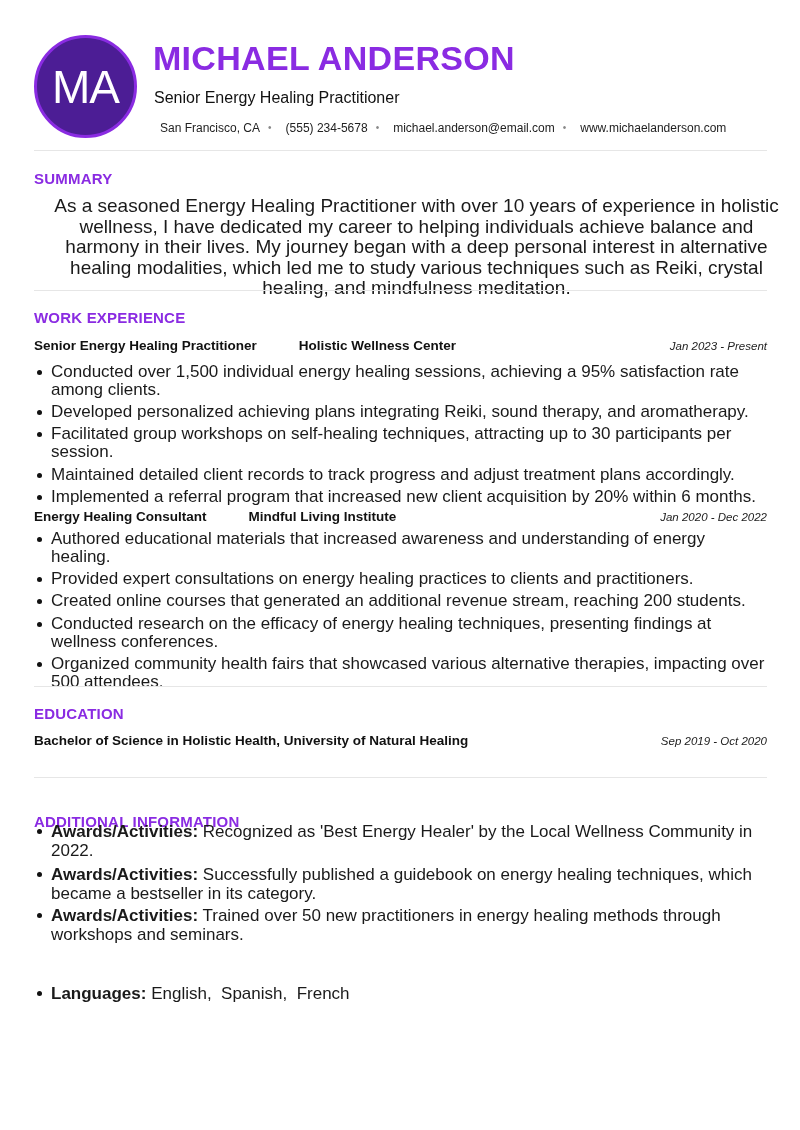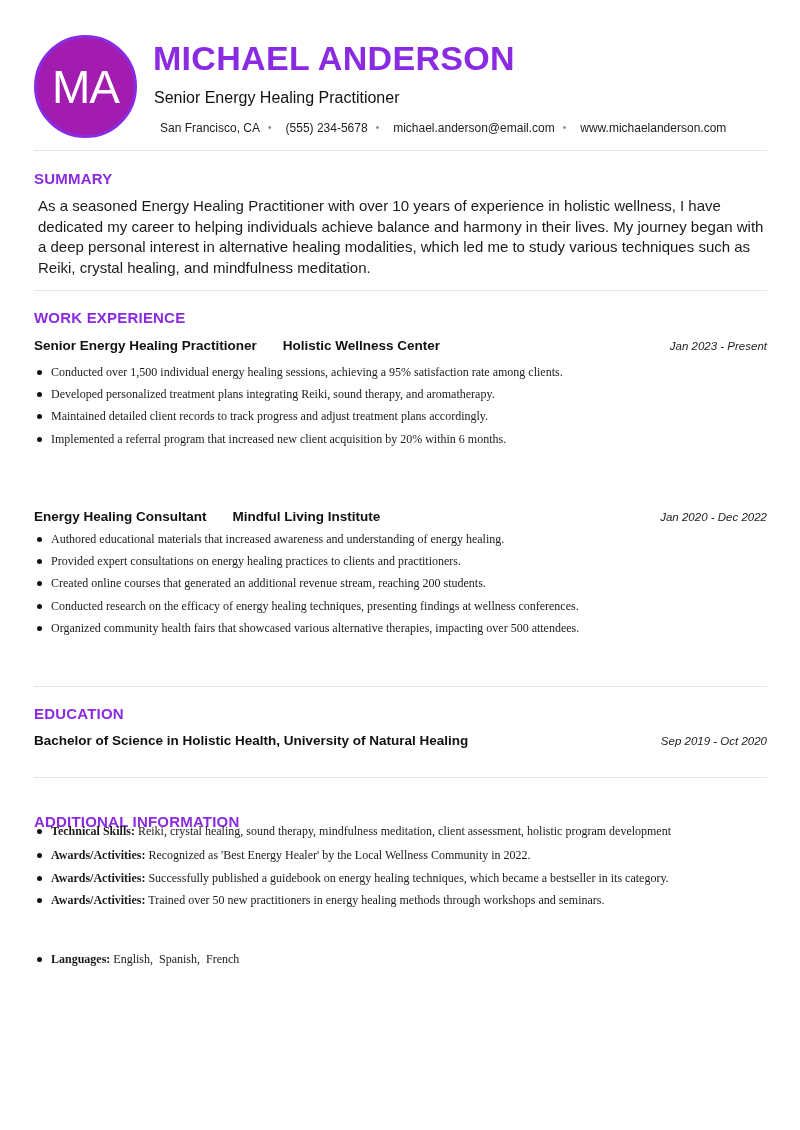--- a/index.html
+++ b/index.html
@@ -10,21 +10,21 @@
       position: relative;
       overflow: hidden;
     }
     .page { position: absolute; left: 34px; top: 0; width: 733px; }
 
     
     .header { position: relative; height: 151px; }
     .avatar {
       position: absolute; left: 0; top: 35px;
       width: 103px; height: 103px; border-radius: 50%;
-      background: #a21caf; border: 3px solid #8a2be2;
+      background: #4c1d95; border: 3px solid #8a2be2;
       display: flex; align-items: center; justify-content: center;
       color: #ffffff; font-size: 46px; font-weight: 400; letter-spacing: -1px;
     }
     .name {
       position: absolute; left: 119px; top: 38px;
       font-size: 34px; font-weight: 700; color: #8a2be2; letter-spacing: 0.3px;
       line-height: 40px; white-space: nowrap;
     }
     .job-title {
       position: absolute; left: 120px; top: 88px;
@@ -37,36 +37,36 @@
     }
     .contacts .sep { color: #888; margin: 0 14px 0 8px; font-size: 10px; }
     .divider { position: absolute; left: 0; width: 733px; height: 1px; background: #e6e6e6; }
 
     .section-title {
       position: absolute; left: 0;
       font-size: 15px; font-weight: 700; color: #8a2be2; letter-spacing: 0.2px;
       white-space: nowrap;
     }
     .para {
-      position: absolute; left: 4px; width: 733px;
-      font-size: 15px; line-height: 20.5px; color: #1a1a1a;
+      position: absolute; left: 16px; width: 733px;
+      font-size: 19px; line-height: 20.5px; color: #1a1a1a; text-align: center;
     }
     .job-head {
       position: absolute; left: 0; width: 733px;
       display: flex; justify-content: space-between; align-items: baseline;
     }
     .job-head .role { font-size: 13.5px; font-weight: 700; color: #111; white-space: nowrap; }
-    .job-head .role .org { margin-left: 6px; padding-left: 20px; }
+    .job-head .role .org { margin-left: 22px; padding-left: 20px; }
     .date { font-size: 11.5px; font-style: italic; color: #222; white-space: nowrap; }
     ul.bullets {
       position: absolute; left: 0; width: 733px; list-style: none;
     }
     ul.bullets li {
       position: relative; padding-left: 17px;
-      font-size: 12px; line-height: 18px; color: #1a1a1a; margin-bottom: 4.2px; font-family: Liberation Serif, serif;
+      font-size: 17px; line-height: 18px; color: #1a1a1a; margin-bottom: 4.2px;
     }
     ul.bullets li::before {
       content: ""; position: absolute; left: 3px; top: 7px;
       width: 5px; height: 5px; border-radius: 50%; background: #111;
     }
     ul.extra li { line-height: 19px; margin-bottom: 4.5px; }
     ul.extra li .k { font-weight: 700; }
   </style>
 </head>
 <body>
@@ -98,21 +98,22 @@
   <div class="section-title" style="top:309px;">WORK EXPERIENCE</div>
 
   <div class="job-head" style="top:338px;">
     <div class="role">
       <span>Senior Energy Healing Practitioner</span><span class="org">Holistic Wellness Center</span>
     </div>
     <div class="date">Jan 2023 - Present</div>
   </div>
   <ul class="bullets" style="top:363px;">
     <li>Conducted over 1,500 individual energy healing sessions, achieving a 95% satisfaction rate among clients.</li>
-    <li>Developed personalized treatment plans integrating Reiki, sound therapy, and aromatherapy.</li>
+    <li>Developed personalized achieving plans integrating Reiki, sound therapy, and aromatherapy.</li>
+    <li>Facilitated group workshops on self-healing techniques, attracting up to 30 participants per session.</li>
     <li>Maintained detailed client records to track progress and adjust treatment plans accordingly.</li>
     <li>Implemented a referral program that increased new client acquisition by 20% within 6 months.</li>
   </ul>
 
   <div class="job-head" style="top:509px;gap:11px;">
     <div class="role">
       <span>Energy Healing Consultant</span><span class="org">Mindful Living Institute</span>
     </div>
     <div class="date">Jan 2020 - Dec 2022</div>
   </div>
@@ -127,20 +128,19 @@
 
   <div class="section-title" style="top:705px;">EDUCATION</div>
   <div class="job-head" style="top:733px;">
     <div class="role">Bachelor of Science in Holistic Health, University of Natural Healing</div>
     <div class="date">Sep 2019 - Oct 2020</div>
   </div>
   <div class="divider" style="top:777px;"></div>
 
   <div class="section-title" style="top:796px;margin-top:17px;">ADDITIONAL INFORMATION</div>
   <ul class="bullets extra" style="top:822px;">
-    <li><span class="k">Technical Skills:</span> <span>Reiki, crystal healing, sound therapy, mindfulness meditation, client assessment, holistic program development</span></li>
     <li><span class="k">Awards/Activities:</span> <span>Recognized as 'Best Energy Healer' by the Local Wellness Community in 2022.</span></li>
     <li style="margin-bottom:3px;"><span class="k">Awards/Activities:</span> <span>Successfully published a guidebook on energy healing techniques, which became a bestseller in its category.</span></li>
     <li><span class="k">Awards/Activities:</span> <span>Trained over 50 new practitioners in energy healing methods through workshops and seminars.</span></li>
     <li style="white-space:pre;margin-top:40px;"><span class="k">Languages:</span> <span>English,  Spanish,  French</span></li>
   </ul>
 
 </div>
 
 </body></html>

